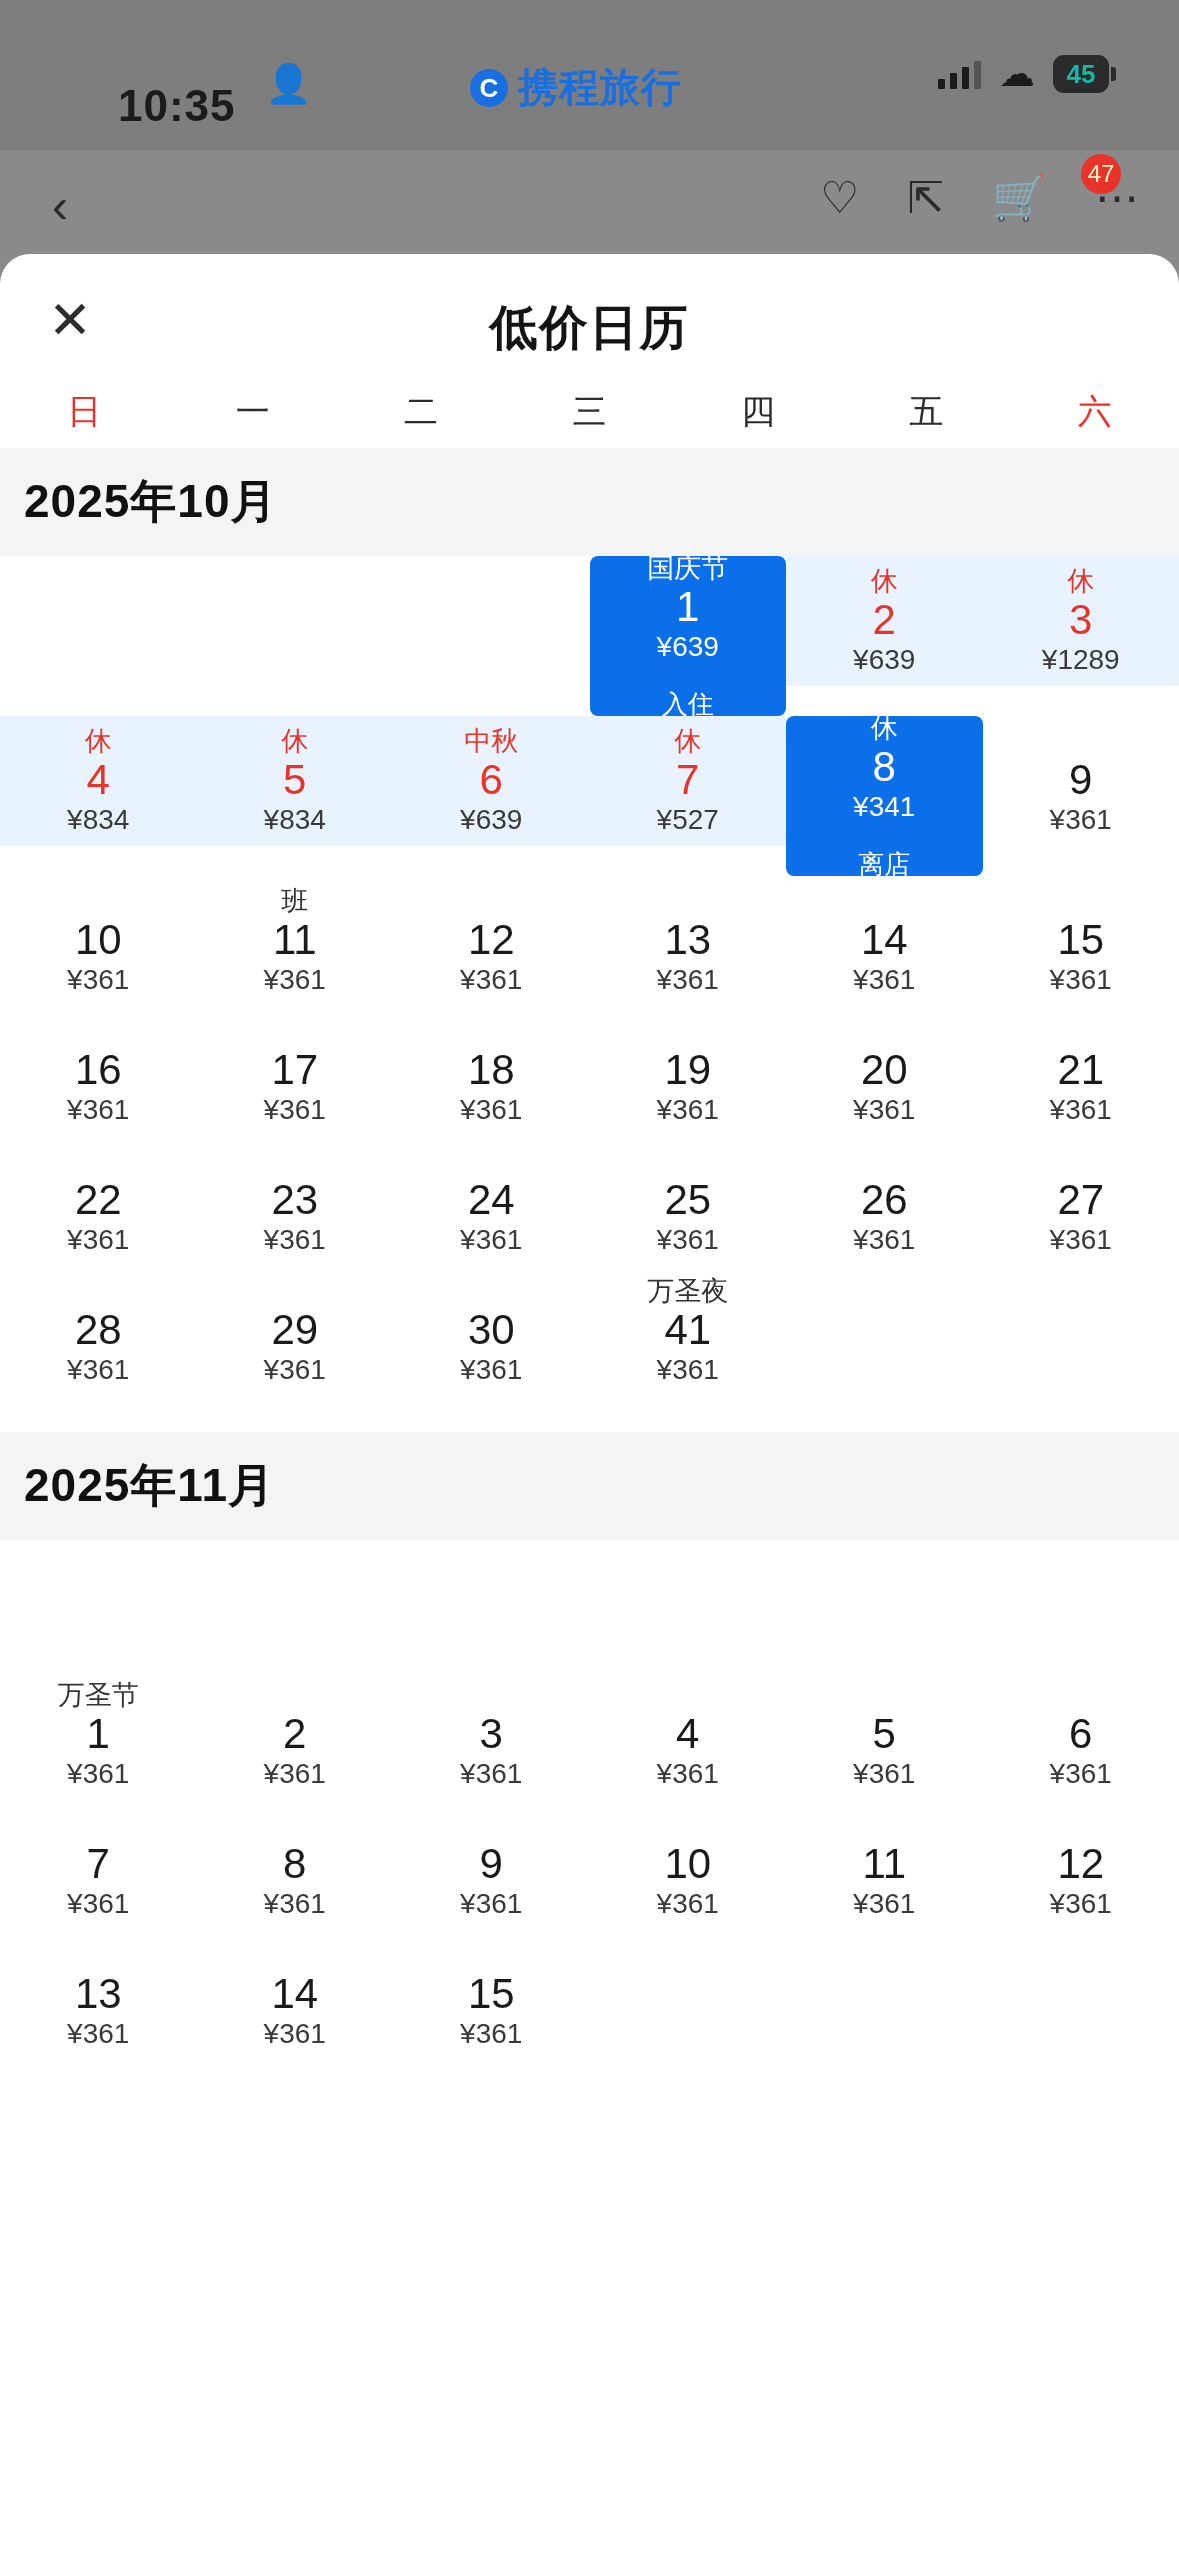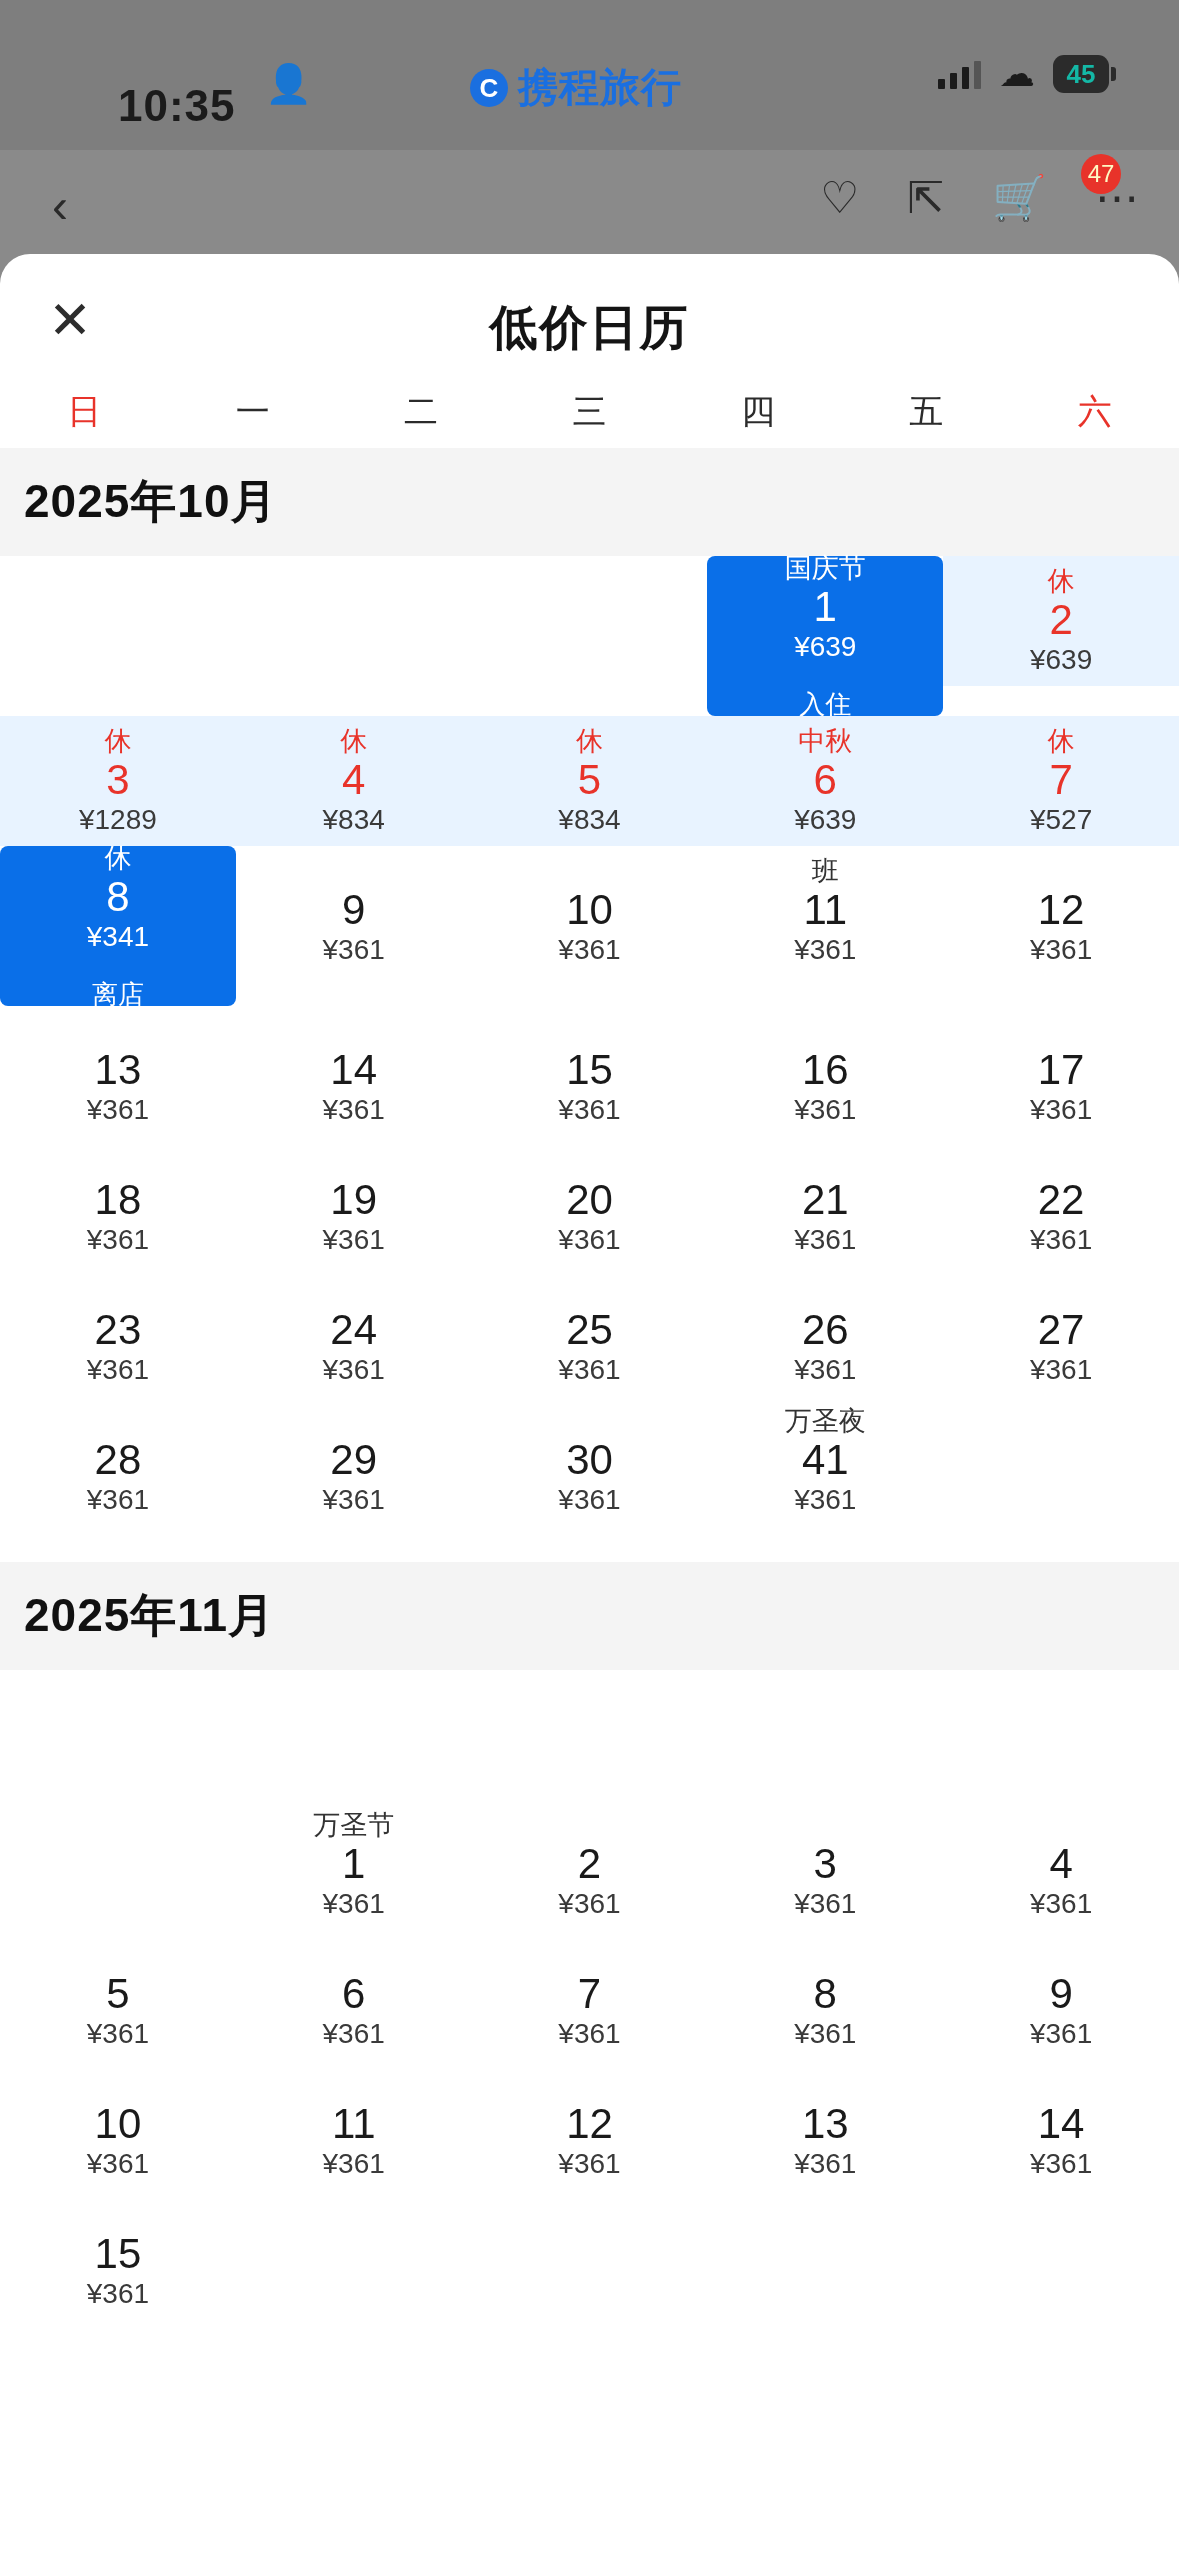--- a/index.html
+++ b/index.html
@@ -210,21 +210,21 @@
     align-items: center;
     padding-left: 24px;
     font-size: 46px;
     font-weight: 600;
     color: #111;
     letter-spacing: 1px;
     box-sizing: border-box;
   }
   .grid {
     display: grid;
-    grid-template-columns: repeat(5, 1fr);
+    grid-template-columns: repeat(6, 1fr);
   }
   .cell {
     height: 130px;
     position: relative;
     display: flex;
     flex-direction: column;
     align-items: center;
     justify-content: center;
     box-sizing: border-box;
   }

